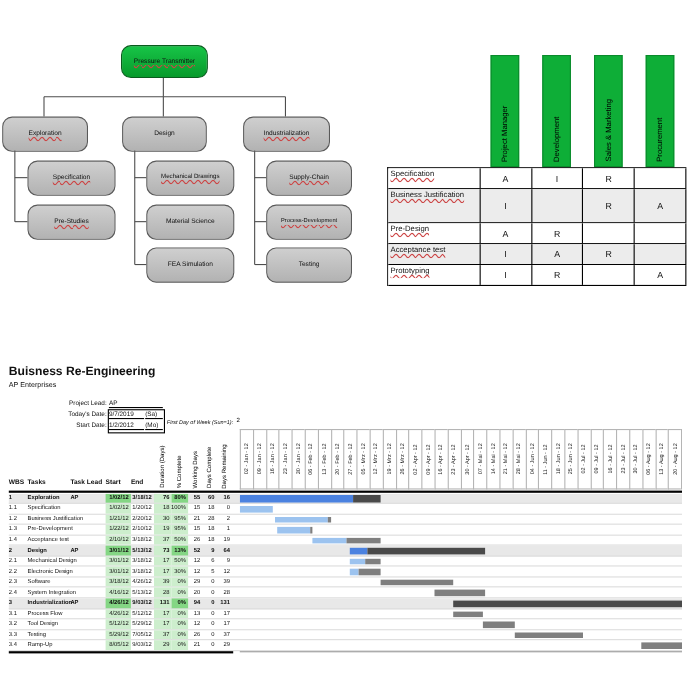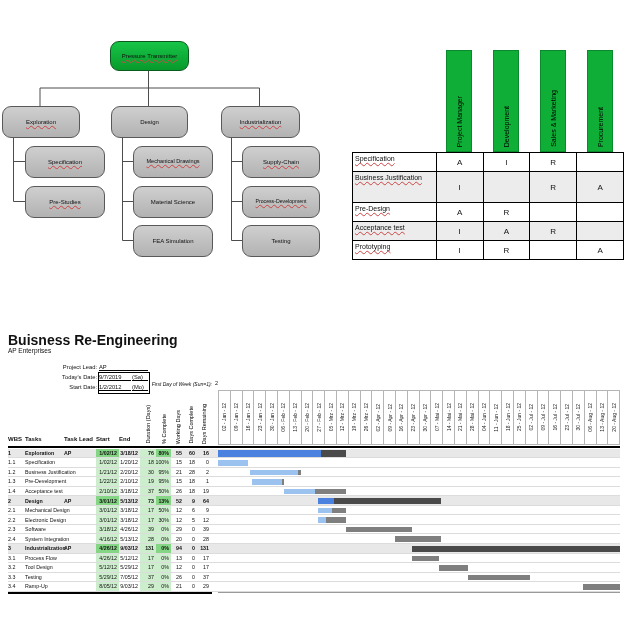--- a/index.html
+++ b/index.html
@@ -24,21 +24,21 @@
   .rtable{position:absolute;left:0;top:102px;width:272px;border-top:1px solid #000;border-left:1px solid #000;box-sizing:border-box;}
   .rrow{display:flex;border-bottom:1px solid #000;background:#fff;}
   .rrow.ralt{background:#ececec;}
   .rlabel{width:84px;box-sizing:border-box;border-right:1px solid #000;font-size:7px;
           padding:2px 0 0 2px;line-height:1.15;}
   .rcell{width:47px;box-sizing:border-box;border-right:1px solid #000;display:flex;
          align-items:center;justify-content:center;font-size:8px;}
 
   
   .gantt{position:absolute;left:0;top:330px;width:626px;height:296px;}
-  .gtitle{position:absolute;left:8px;top:2px;font-size:14px;font-weight:bold;}
+  .gtitle{position:absolute;left:8px;top:2px;font-size:11px;font-weight:bold;}
   .gcompany{position:absolute;left:8px;top:17px;font-size:6.5px;}
   .ilabel{position:absolute;left:8px;width:89px;text-align:right;font-size:5.8px;}
   .ival{position:absolute;left:99px;width:32px;font-size:5.8px;border-bottom:1px solid #000;}
   .iday{position:absolute;left:132px;width:16px;font-size:5.8px;border-bottom:1px solid #000;}
   .ibox{position:absolute;left:98px;top:42px;width:52px;height:22px;border:1px solid #000;box-sizing:border-box;}
   .fdow{position:absolute;left:126px;top:51px;width:86px;text-align:right;font-size:5px;font-style:italic;}
   .fdow-val{position:absolute;left:215px;top:50px;font-size:5.5px;}
   .rothdr{position:absolute;top:62px;height:52px;display:flex;flex-direction:column;
           justify-content:flex-end;align-items:center;}
   .rothdr .vtext{font-size:5.5px;color:#000;}

